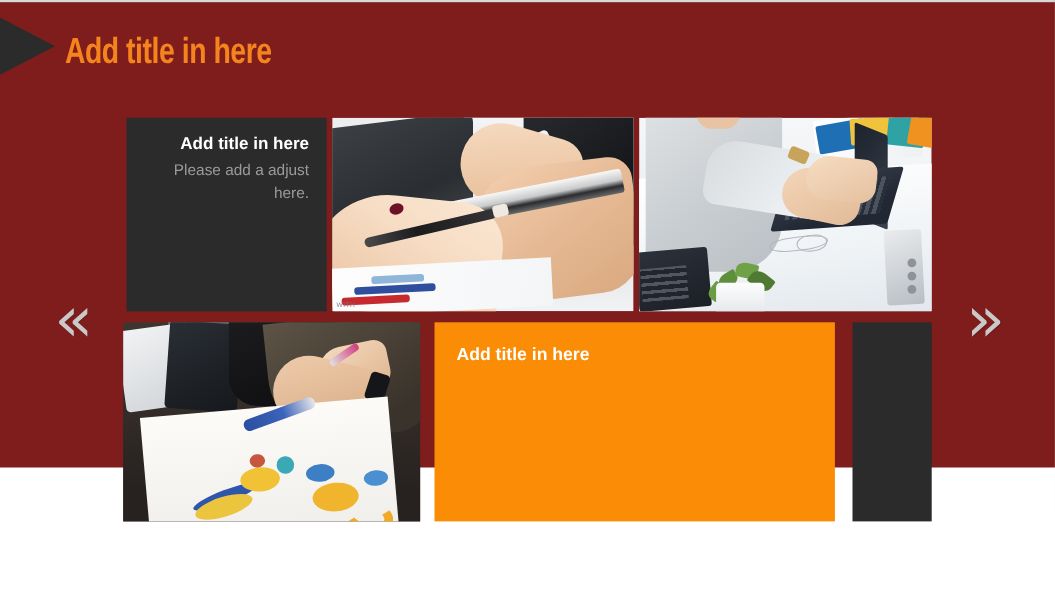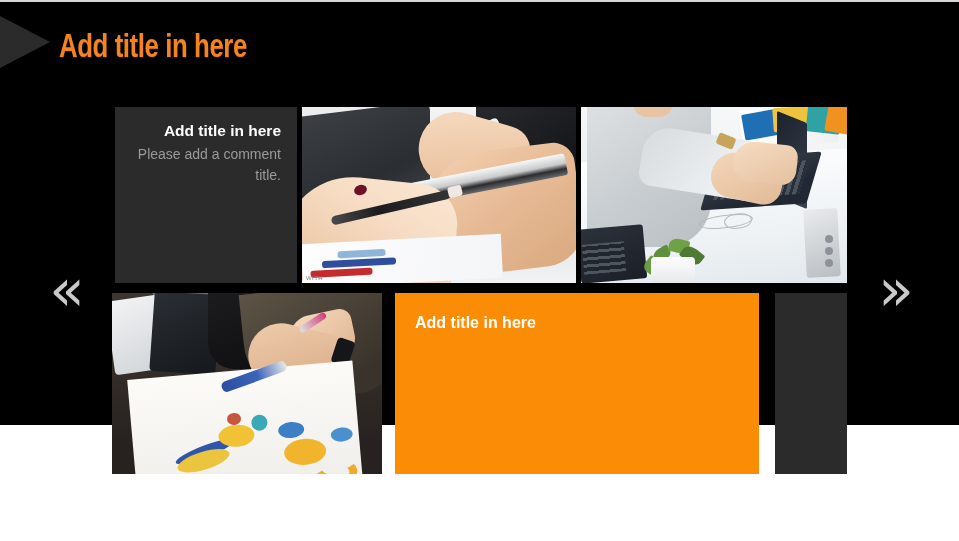--- a/index.html
+++ b/index.html
@@ -9,21 +9,21 @@
     height: 541px;
     overflow: hidden;
     background: #ffffff;
     font-family: "Liberation Sans", sans-serif;
   }
 
   #slide {
     position: relative;
     width: 959px;
     height: 425px;
-    background: #000000;
+    background: #7f1d1d;
     border-top: 2px solid #d8d8d8;
   }
 
   
   #header-triangle {
     position: absolute;
     left: 0px;
     top: 14px;
     width: 0;
     height: 0;
@@ -368,21 +368,21 @@
   <div id="page-title">Add title in here</div>
 
   <div id="nav-prev" class="nav-chevron">«</div>
   <div id="nav-next" class="nav-chevron">»</div>
 
   <div id="gallery">
 
     <div id="tile-dark-note" class="tile">
       <div id="dark-note-body">
         <div id="dark-note-title">Add title in here</div>
-        <div id="dark-note-text">Please add a comment title.</div>
+        <div id="dark-note-text">Please add a adjust here.</div>
       </div>
     </div>
 
     <div id="tile-photo-1" class="tile">
       <div id="photo-1-art">
         <div class="p1-backwall"></div>
         <div class="p1-laptop"></div>
         <div class="p1-sleeve"></div>
         <div class="p1-cuff"></div>
         <div class="p1-hand-r2"></div>

